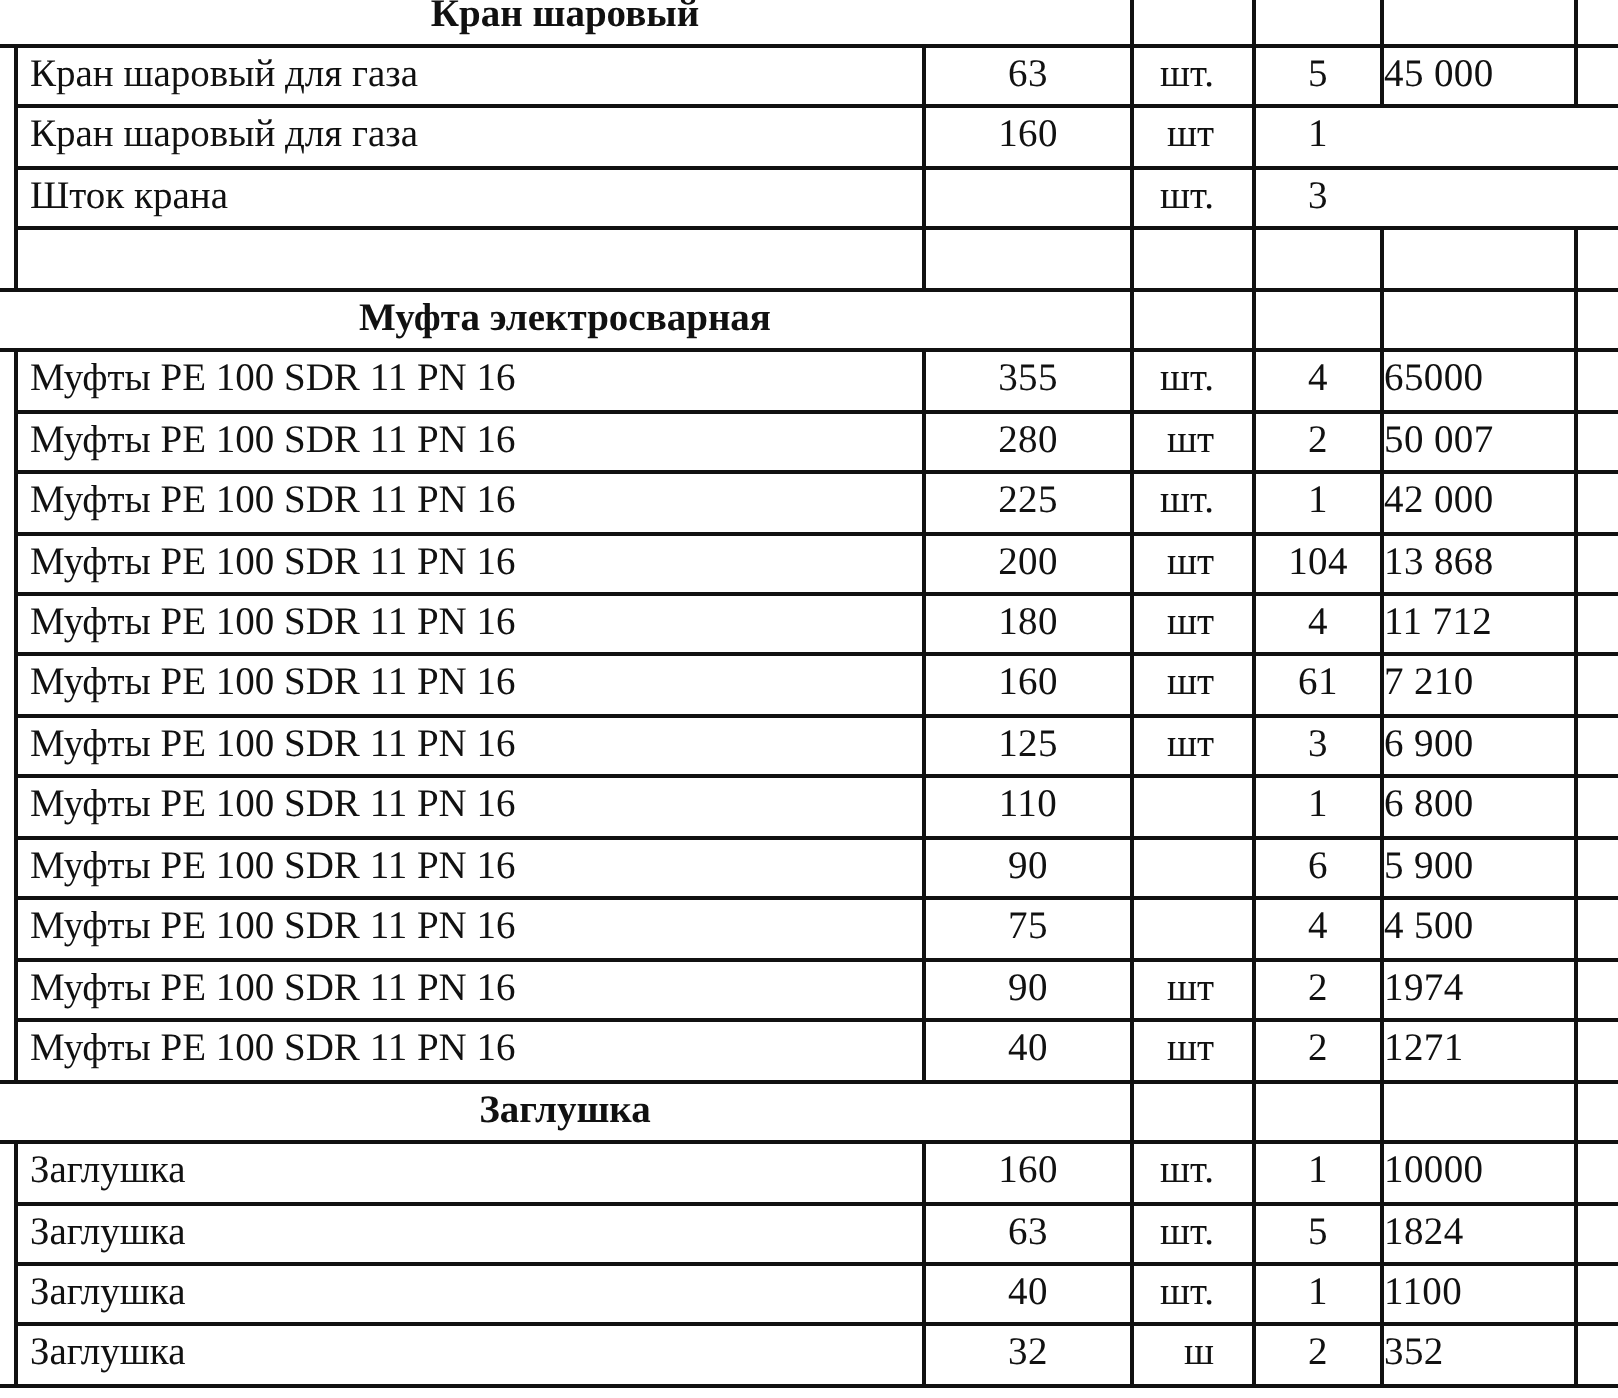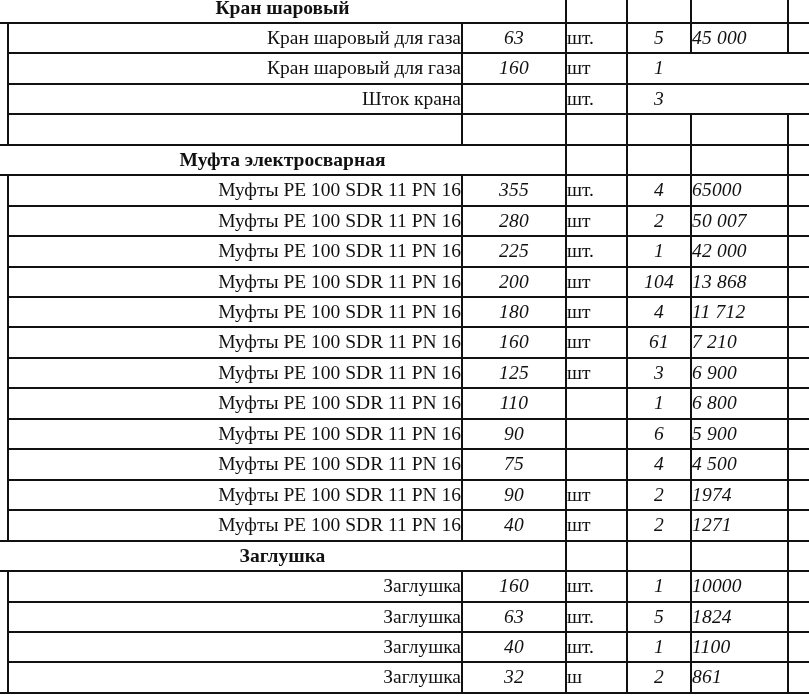--- a/index.html
+++ b/index.html
@@ -2,32 +2,32 @@
 <html><head>
 <meta charset="utf-8">
 <style>
   html, body { margin: 0; padding: 0; background: #ffffff; }
   body { width: 809px; height: 699px; overflow: hidden; position: relative;
          font-family: "Liberation Serif", "DejaVu Serif", serif; color: #111; }
   .sheet { position: absolute; left: 0; top: 0; width: 809px; height: 699px; }
   .row { position: absolute; left: 0; width: 809px; height: 30px; }
   .cell { position: absolute; top: 0; height: 100%; box-sizing: border-box;
           font-size: 19.5px; line-height: 30px; white-space: nowrap; overflow: hidden; }
-  .name  { left: 7px;   width: 454px; padding-left: 6px; border-left: 2.5px solid #111; text-align: right; }
+  .name  { left: 7px;   width: 454px; padding-left: 6px; border-left: 2.5px solid #111; }
   .size  { left: 461px; width: 104px; text-align: center; border-left: 2.5px solid #111; }
-  .unit  { left: 565px; width: 42px;  text-align: left; border-left: 2.5px solid #111; }
+  .unit  { left: 565px; width: 42px;  text-align: right; border-left: 2.5px solid #111; }
   .qty   { left: 626px; width: 64px;  text-align: center; border-left: 2.5px solid #111; }
   .price { left: 690px; width: 99px;  text-align: left; padding-right: 4px;
            border-left: 2.5px solid #111; border-right: 2.5px solid #111; }
   .section .title { left: 0; width: 565px; text-align: center; font-weight: bold;
                     font-size: 19.5px; border-left: none; padding-left: 0; }
   .section .unit, .section .qty, .section .price { }
   .hline { position: absolute; left: 0; width: 809px; height: 0; border-top: 2.5px solid #111; }
   .hline.inner { left: 7px; width: 802px; }
-  .num { letter-spacing: 0.2px; font-style: italic; }
+  .num { letter-spacing: 0.2px; }
 </style>
 </head>
 <body>
 
 <div class="sheet" id="sheet">
     <div class="row section" style="top: -7.5px; height: 30.45px;">
       <div class="cell title">Кран шаровый</div>
       <div class="cell unit"></div>
       <div class="cell qty"></div>
       <div class="cell price"></div>
@@ -195,16 +195,16 @@
       <div class="cell unit">шт.</div>
       <div class="cell qty num">1</div>
       <div class="cell price num">1100</div>
     </div>
     <div class="hline inner" style="top: 661.4px;"></div>
     <div class="row" style="top: 662.4px; height: 30.45px;">
       <div class="cell name">Заглушка</div>
       <div class="cell size num">32</div>
       <div class="cell unit">ш</div>
       <div class="cell qty num">2</div>
-      <div class="cell price num">861</div>
+      <div class="cell price num">352</div>
     </div>
     <div class="hline" style="top: 691.85px;"></div>
   </div>
 
 </body></html>

